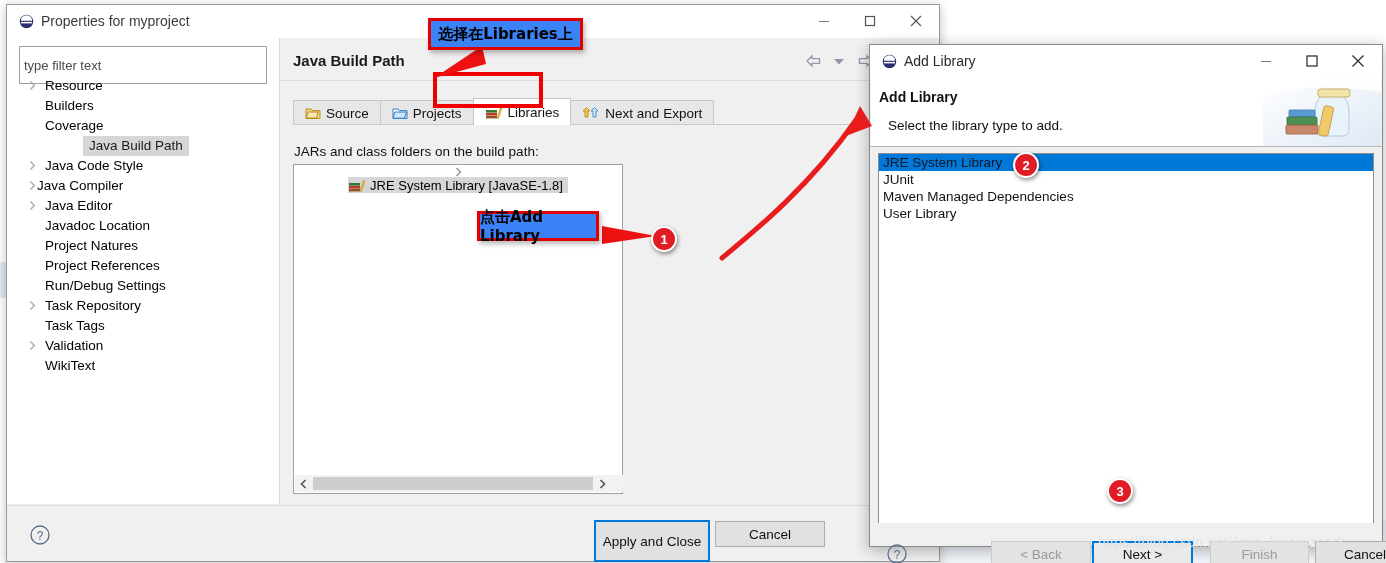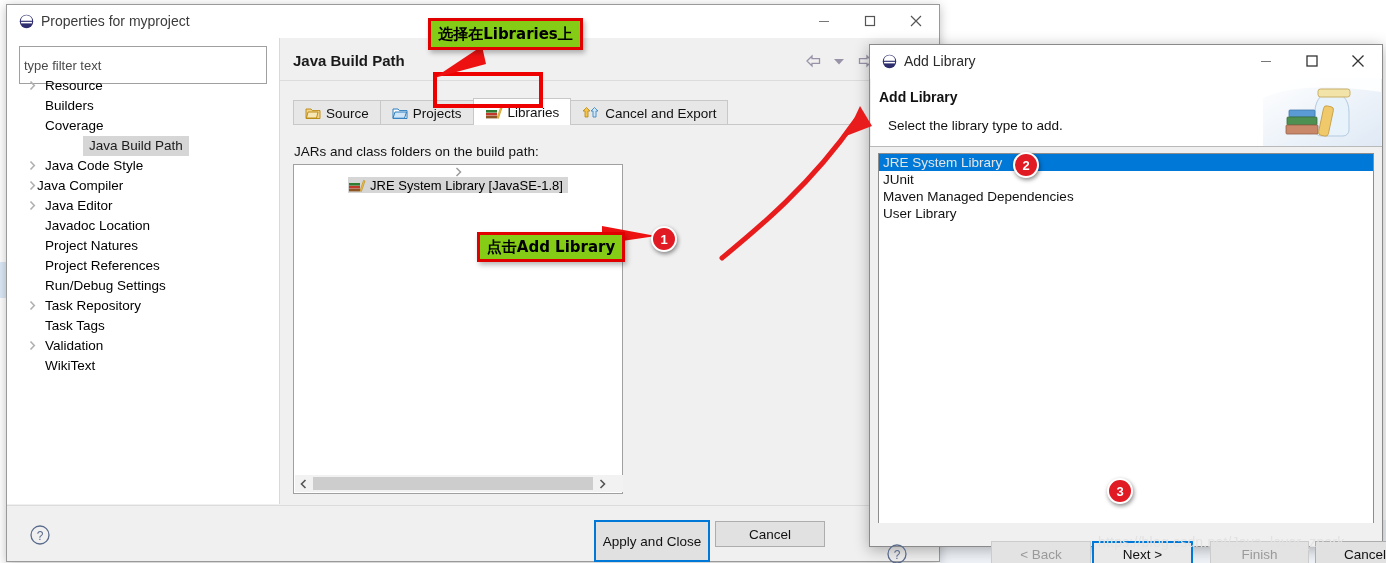--- a/index.html
+++ b/index.html
@@ -97,39 +97,39 @@
   #al-title-text{position:absolute;left:34px;top:8px;font-size:14px;color:#2b2b2b;}
   #al-min{right:93px;}#al-max{right:47px;}#al-close{right:1px;}
   #al-head{position:absolute;left:1px;top:33px;width:510px;height:68px;background:#fff;overflow:hidden;}
   #al-head-title{position:absolute;left:8px;top:11px;font-size:14px;font-weight:bold;color:#111;}
   #al-head-sub{position:absolute;left:17px;top:40px;font-size:13.5px;color:#111;}
   #al-head-img{position:absolute;right:0;top:0;width:118px;height:68px;}
   #al-head-sep{position:absolute;left:0;top:101px;width:512px;height:1px;background:#b9b9b9;}
 
   #al-list{position:absolute;left:8px;top:108px;width:496px;height:373px;background:#fff;border:1px solid #8d8d8d;box-sizing:border-box;}
   .al-item{height:17px;line-height:17px;padding-left:4px;font-size:13.5px;color:#111;cursor:default;white-space:nowrap;}
-  .al-item.sel{background:#0078d7;color:#e5e5e5;}
+  .al-item.sel{background:#0078d7;color:#0f172a;}
   #al-btnrow{position:absolute;left:0;top:484px;width:512px;height:60px;}
   #al-help{position:absolute;left:16px;top:14px;width:22px;height:22px;cursor:default;}
   .al-btn{position:absolute;top:12px;height:26px;background:#e1e1e1;border:1px solid #adadad;
     font-family:inherit;font-size:13.5px;color:#111;display:flex;align-items:center;justify-content:center;cursor:default;box-sizing:border-box;}
   .al-btn.disabled{color:#9a9a9a;background:#e3e3e3;border-color:#cccccc;}
   #al-back{left:121px;width:100px;}
   #al-next{left:222px;width:101px;border:2px solid #0078d7;background:#e9e9e9;}
   #al-finish{left:340px;width:99px;}
   #al-cancel{left:445px;width:100px;}
   #al-bottom-pad{position:absolute;left:0;top:478px;width:512px;height:23px;background:#f0f0f0;}
 
   
-  .callout{position:absolute;background:#84cc16;border:3px solid #e00000;
+  .callout{position:absolute;background:#3b82f6;border:3px solid #e00000;
     font-family:"DejaVu Sans","Liberation Sans",sans-serif;font-weight:bold;font-size:15px;color:#000;
     display:flex;align-items:center;justify-content:center;box-sizing:border-box;z-index:60;
     box-shadow:2px 3px 5px rgba(0,0,0,.28);}
   #callout-lib{left:428px;top:18px;width:155px;height:32px;}
-  #callout-add{left:477px;top:232px;width:148px;height:30px;}
+  #callout-add{left:477px;top:211px;width:122px;height:30px;}
   .redbox{position:absolute;border:4px solid #ee0000;z-index:58;box-sizing:border-box;}
   #redbox-tab{left:433px;top:72px;width:110px;height:36px;}
   .badge{position:absolute;width:22px;height:22px;border-radius:50%;background:#e01b24;color:#fff;
     font-family:"Liberation Sans",sans-serif;font-size:13px;font-weight:bold;
     display:flex;align-items:center;justify-content:center;border:2px solid #fff;
     box-shadow:1px 2px 4px rgba(0,0,0,.45);z-index:70;}
   #badge1{left:651px;top:226px;}
   #badge2{left:1013px;top:152px;}
   #badge3{left:1107px;top:478px;}
   svg.annot{position:absolute;z-index:59;pointer-events:none;}
@@ -314,21 +314,21 @@
           </span>
           <span>Libraries</span>
         </div>
         <div class="tab">
           <span style="display: inline-flex; align-items: center;">
             <svg width="18" height="15" viewBox="0 0 18 15">
               <path d="M3 11 L3 5 L1 5 L4.5 1.5 L8 5 L6 5 L6 11 Z" fill="#f3c34a" stroke="#b8860b" stroke-width=".8"></path>
               <path d="M11 11 L11 5 L9 5 L12.5 1.5 L16 5 L14 5 L14 11 Z" fill="#cfe6f8" stroke="#2e7dbf" stroke-width=".8"></path>
             </svg>
           </span>
-          <span>Cancel and Export</span>
+          <span>Next and Export</span>
         </div>
       </div>
     <div id="tab-underline"></div>
 
     <div id="jars-label">JARs and class folders on the build path:</div>
 
     <div id="libs-list">
       <div id="lib-entry">
         <span id="lib-twisty">
           <svg width="7" height="10" viewBox="0 0 7 10">

